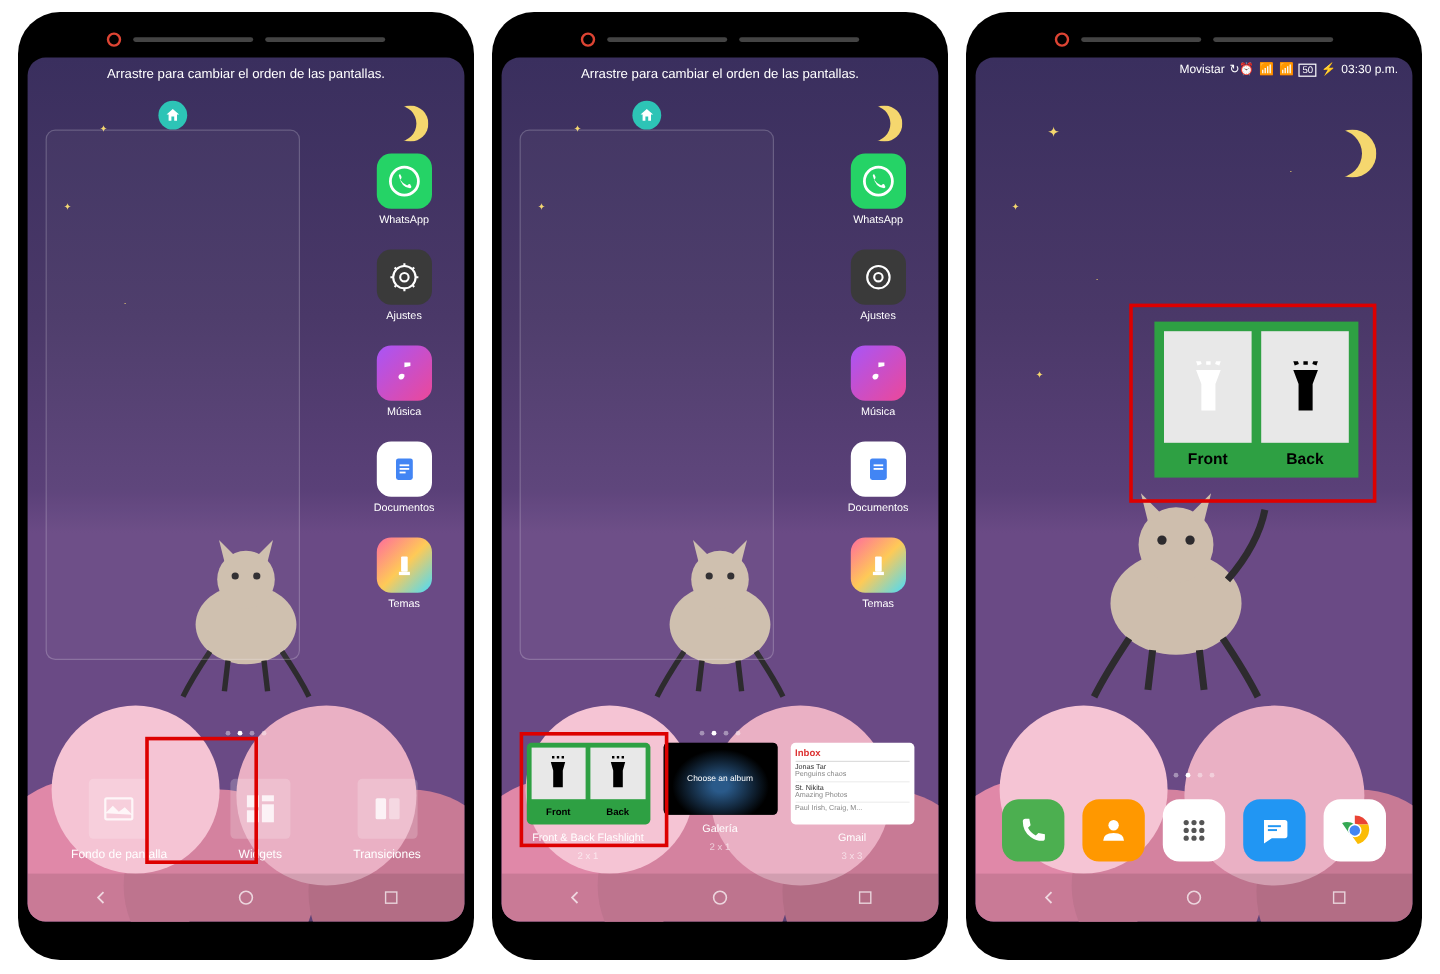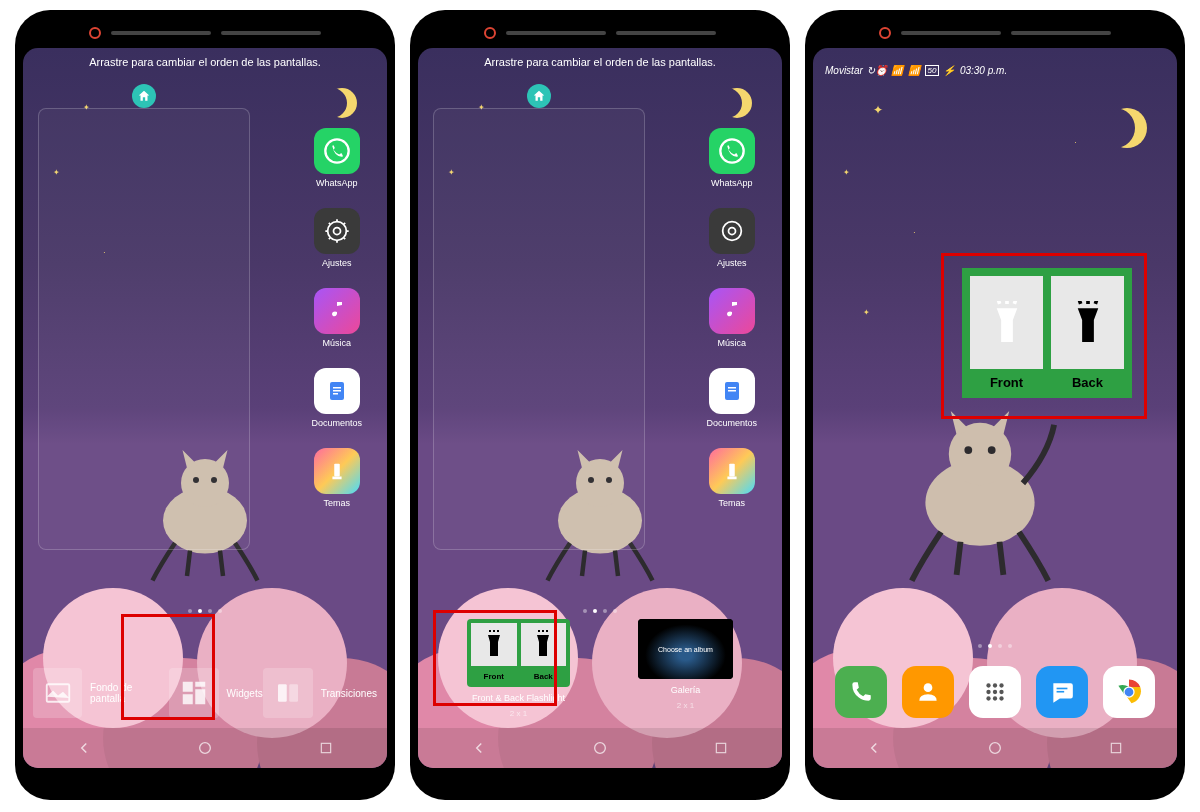--- a/index.html
+++ b/index.html
@@ -99,26 +99,25 @@
 .cat svg { width: 100%; height: 100%; }
 .content {
   position: absolute;
   inset: 0;
   display: flex;
   flex-direction: column;
 }
 .status-bar {
   height: 20px;
   display: flex;
-  justify-content: flex-start;
-  align-items: center;
-  padding: 12px 12px;
+  justify-content: flex-end;
+  align-items: center;
+  padding: 0 12px;
   color: #fff;
   font-size: 10px;
-  font-style: italic;
 }
 .status-icons { display: flex; gap: 4px; align-items: center; }
 .drag-text {
   text-align: center;
   color: #fff;
   font-size: 11px;
   margin: 8px 0 4px;
 }
 .home-preview {
   position: absolute;
@@ -175,21 +174,21 @@
   position: absolute;
   bottom: 50px;
   left: 0;
   right: 0;
   display: flex;
   justify-content: space-around;
   padding: 0 10px;
 }
 .option-item {
   display: flex;
-  flex-direction: row;
+  flex-direction: column;
   align-items: center;
   gap: 8px;
   color: #fff;
   font-size: 10px;
 }
 .option-icon {
   width: 50px;
   height: 50px;
   background: rgba(255,255,255,0.2);
   border-radius: 4px;
@@ -635,20 +634,30 @@
           <span class="widget-label">Front &amp; Back Flashlight</span>
           <span class="widget-size">2 x 1</span>
         </div>
         <div class="widget-item">
           <div class="widget-preview gallery-preview">
             <div style="position:absolute;inset:0;background:radial-gradient(ellipse at 50% 60%,#2a5a8a 10%,#000 60%)"></div>
             <span style="position:relative;font-size:7px">Choose an album</span>
           </div>
           <span class="widget-label">Galería</span>
           <span class="widget-size">2 x 1</span>
+        </div>
+        <div class="widget-item">
+          <div class="widget-preview gmail-preview">
+            <div style="font-weight:bold;color:#d33;font-size:8px">Inbox</div>
+            <div style="border-top:1px solid #ddd;margin-top:2px;padding-top:2px;color:#333">Jonas Tar<br><span style="color:#888">Penguins chaos</span></div>
+            <div style="border-top:1px solid #eee;margin-top:2px;padding-top:2px;color:#333">St. Nikita<br><span style="color:#888">Amazing Photos</span></div>
+            <div style="border-top:1px solid #eee;margin-top:2px;padding-top:2px;color:#888">Paul Irish, Craig, M...</div>
+          </div>
+          <span class="widget-label">Gmail</span>
+          <span class="widget-size">3 x 3</span>
         </div>
       </div>
       <div class="nav-bar">
         <div class="nav-btn">
             <svg width="18" height="18" viewBox="0 0 24 24" fill="none" stroke="currentColor" stroke-width="2">
               <path d="M15,6 L9,12 L15,18"></path>
             </svg>
           </div>
         <div class="nav-btn">
             <svg width="16" height="16" viewBox="0 0 24 24" fill="none" stroke="currentColor" stroke-width="2">

